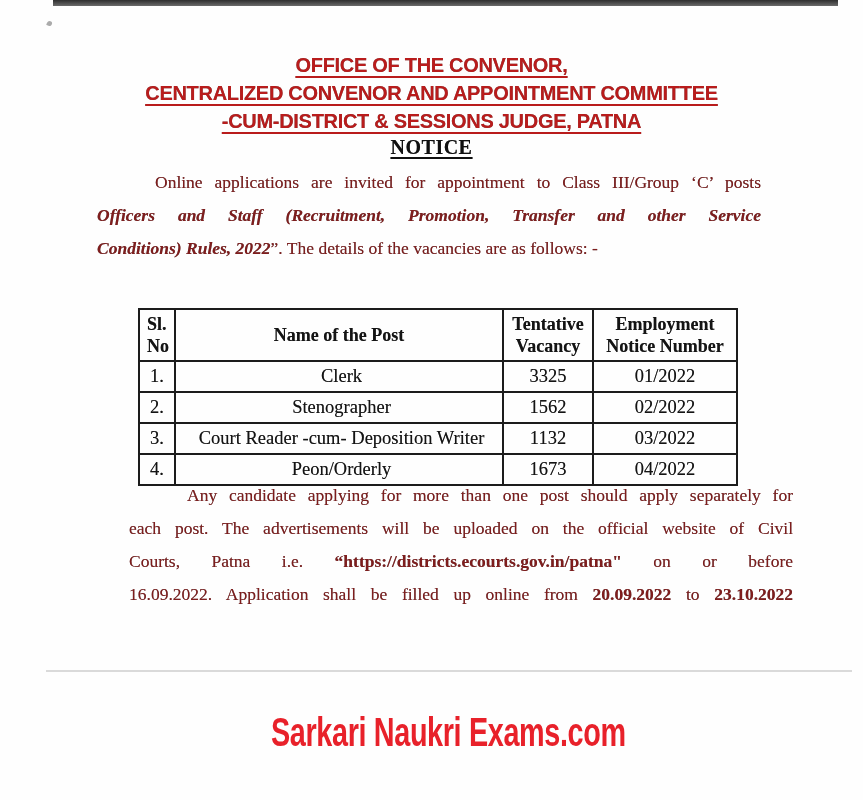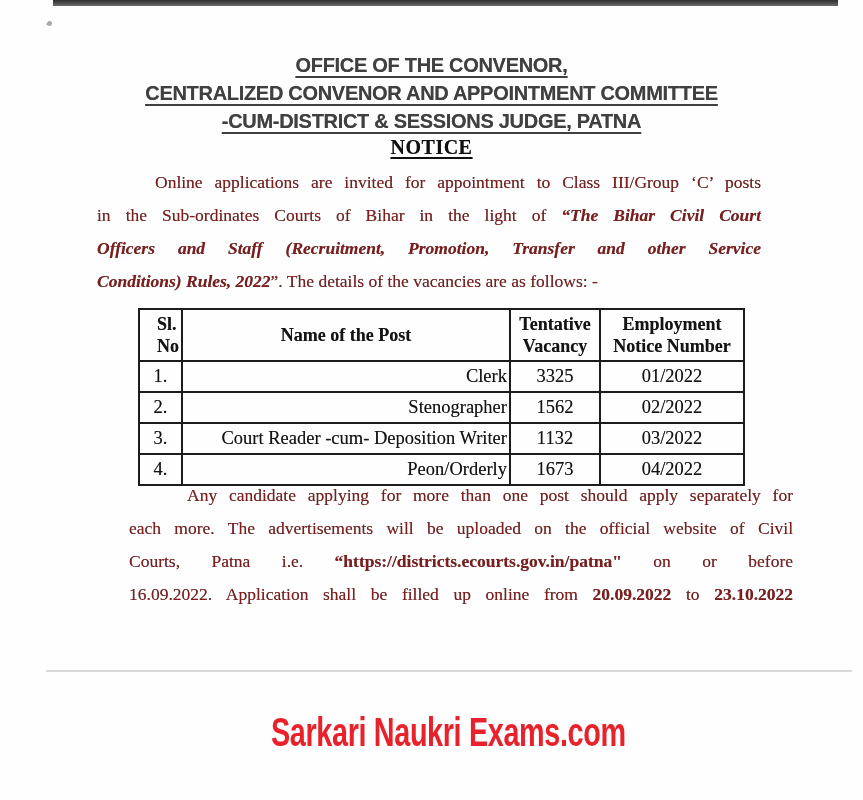--- a/index.html
+++ b/index.html
@@ -10,21 +10,21 @@
   
   .scan-topbar { position:absolute; left:53px; top:0; width:785px; height:6px;
     background:linear-gradient(#2e2e2e,#6b6b6b); }
   .speckle { position:absolute; left:47px; top:21px; width:5px; height:5px;
     background:#8f8f8f; border-radius:60% 60% 60% 10%; transform:rotate(25deg); opacity:.75; }
   .faint-rule { position:absolute; left:46px; top:670px; width:806px; height:2px; background:#dadada; }
 
   
   .letterhead { position:absolute; left:0; top:51px; width:100%; text-align:center;
     font-family:"Liberation Sans", sans-serif; font-weight:bold; font-size:20px;
-    line-height:28px; color:#404040; letter-spacing:-0.3px;
+    line-height:28px; color:#b91c1c; letter-spacing:-0.3px;
     text-shadow:0 0 .6px rgba(0,0,0,.55); }
   .h-line { text-decoration:underline; text-decoration-thickness:2px; text-underline-offset:4px; }
 
   .notice-heading { position:absolute; left:0; top:136px; width:100%; text-align:center;
     font-weight:bold; font-size:20px; color:#101010; letter-spacing:.5px;
     text-decoration:underline; text-decoration-thickness:2px; text-underline-offset:3px;
     text-shadow:0 0 .6px rgba(0,0,0,.55); }
 
   
   .para { position:absolute; left:97px; width:664px; font-size:17.5px; color:#7f1d1d;
@@ -37,23 +37,23 @@
   .tl.noj { text-align-last:left; }
   .bi { font-weight:bold; font-style:italic; }
   .bd { font-weight:bold; }
 
   
   .vacancy-table { position:absolute; left:138px; top:308px; border-collapse:collapse;
     table-layout:fixed; font-size:18.5px; color:#141414; text-shadow:0 0 .5px rgba(0,0,0,.5); }
   .vacancy-table th, .vacancy-table td { border:2px solid #1c1c1c; overflow:hidden; }
   .vacancy-table th { font-size:18px; line-height:22px; height:46px; padding:2px 2px;
     text-align:center; vertical-align:middle; }
-  .vacancy-table th.c-sl { text-align:left; padding-left:17px; }
+  .vacancy-table th.c-sl { text-align:left; padding-left:7px; }
   .vacancy-table td { height:27px; padding:1px 2px; text-align:center; vertical-align:middle; }
-  .vacancy-table td.c-name { text-align:right; padding-left:7px; }
+  .vacancy-table td.c-name { text-align:center; padding-left:7px; }
 
   
   .watermark { position:absolute; left:0; top:712px; width:100%; text-align:center; }
   .watermark .wm { display:inline-block; font-family:"Liberation Sans", sans-serif;
     font-weight:bold; font-size:40px; line-height:40px; color:#e8212a;
     letter-spacing:-0.5px; transform:translateX(17px) scaleX(0.72); }
 </style>
 </head>
 <body>
 
@@ -65,21 +65,20 @@
   <div class="letterhead">
     <div class="h-line">OFFICE OF THE CONVENOR,</div>
     <div class="h-line">CENTRALIZED CONVENOR AND APPOINTMENT COMMITTEE</div>
     <div class="h-line">-CUM-DISTRICT &amp; SESSIONS JUDGE, PATNA</div>
   </div>
 
   <div class="notice-heading">NOTICE</div>
 
   <div class="para para1">
     <div class="tl ind"><span>Online applications are invited for appointment to Class III/Group ‘C’ posts</span></div>
-    <div class="tl"><span>in the Sub-ordinates Courts of Bihar in the light of </span><span class="bi">“The Bihar Civil Court</span></div>
     <div class="tl"><span class="bi">Officers and Staff (Recruitment, Promotion, Transfer and other Service</span></div>
     <div class="tl noj"><span class="bi">Conditions) Rules, 2022</span><span>”. The details of the vacancies are as follows: -</span></div>
   </div>
 
   <table class="vacancy-table">
     <colgroup>
         <col style="width:36px">
         <col style="width:328px">
         <col style="width:90px">
         <col style="width:144px">
@@ -115,21 +114,21 @@
         <td>4.</td>
         <td class="c-name">Peon/Orderly</td>
         <td>1673</td>
         <td>04/2022</td>
       </tr>
     </tbody>
   </table>
 
   <div class="para para2">
     <div class="tl ind"><span>Any candidate applying for more than one post should apply separately for</span></div>
-    <div class="tl"><span>each more. The advertisements will be uploaded on the official website of Civil</span></div>
+    <div class="tl"><span>each post. The advertisements will be uploaded on the official website of Civil</span></div>
     <div class="tl"><span>Courts, Patna i.e. </span><span class="bd">“https://districts.ecourts.gov.in/patna"</span><span> on or before</span></div>
     <div class="tl"><span>16.09.2022. Application shall be filled up online from </span><span class="bd">20.09.2022</span><span> to </span><span class="bd">23.10.2022</span></div>
   </div>
 
   <div class="faint-rule"></div>
 
   <div class="watermark">
     <span class="wm">Sarkari Naukri Exams.com</span>
   </div>
 

